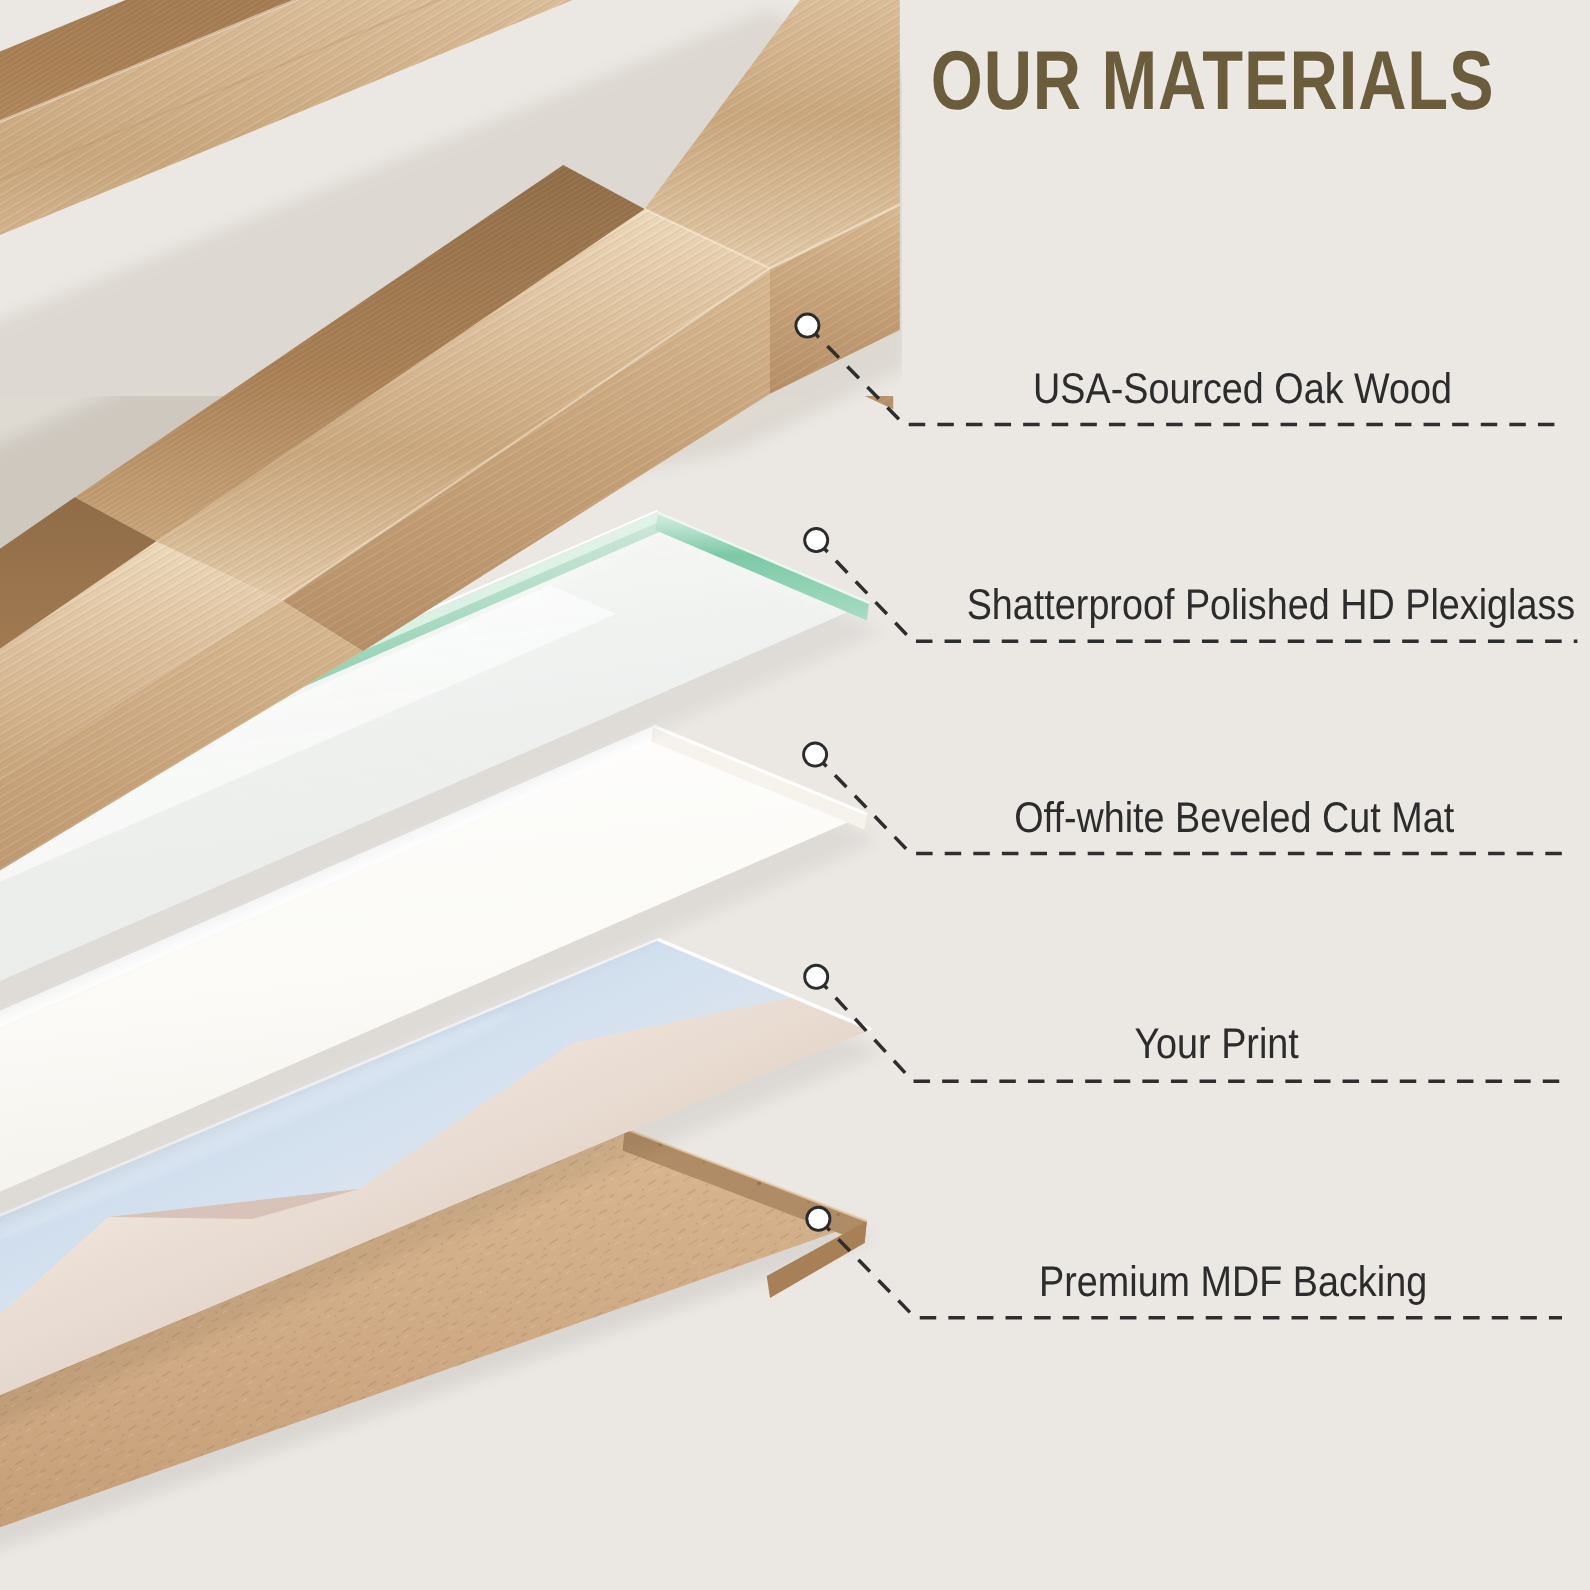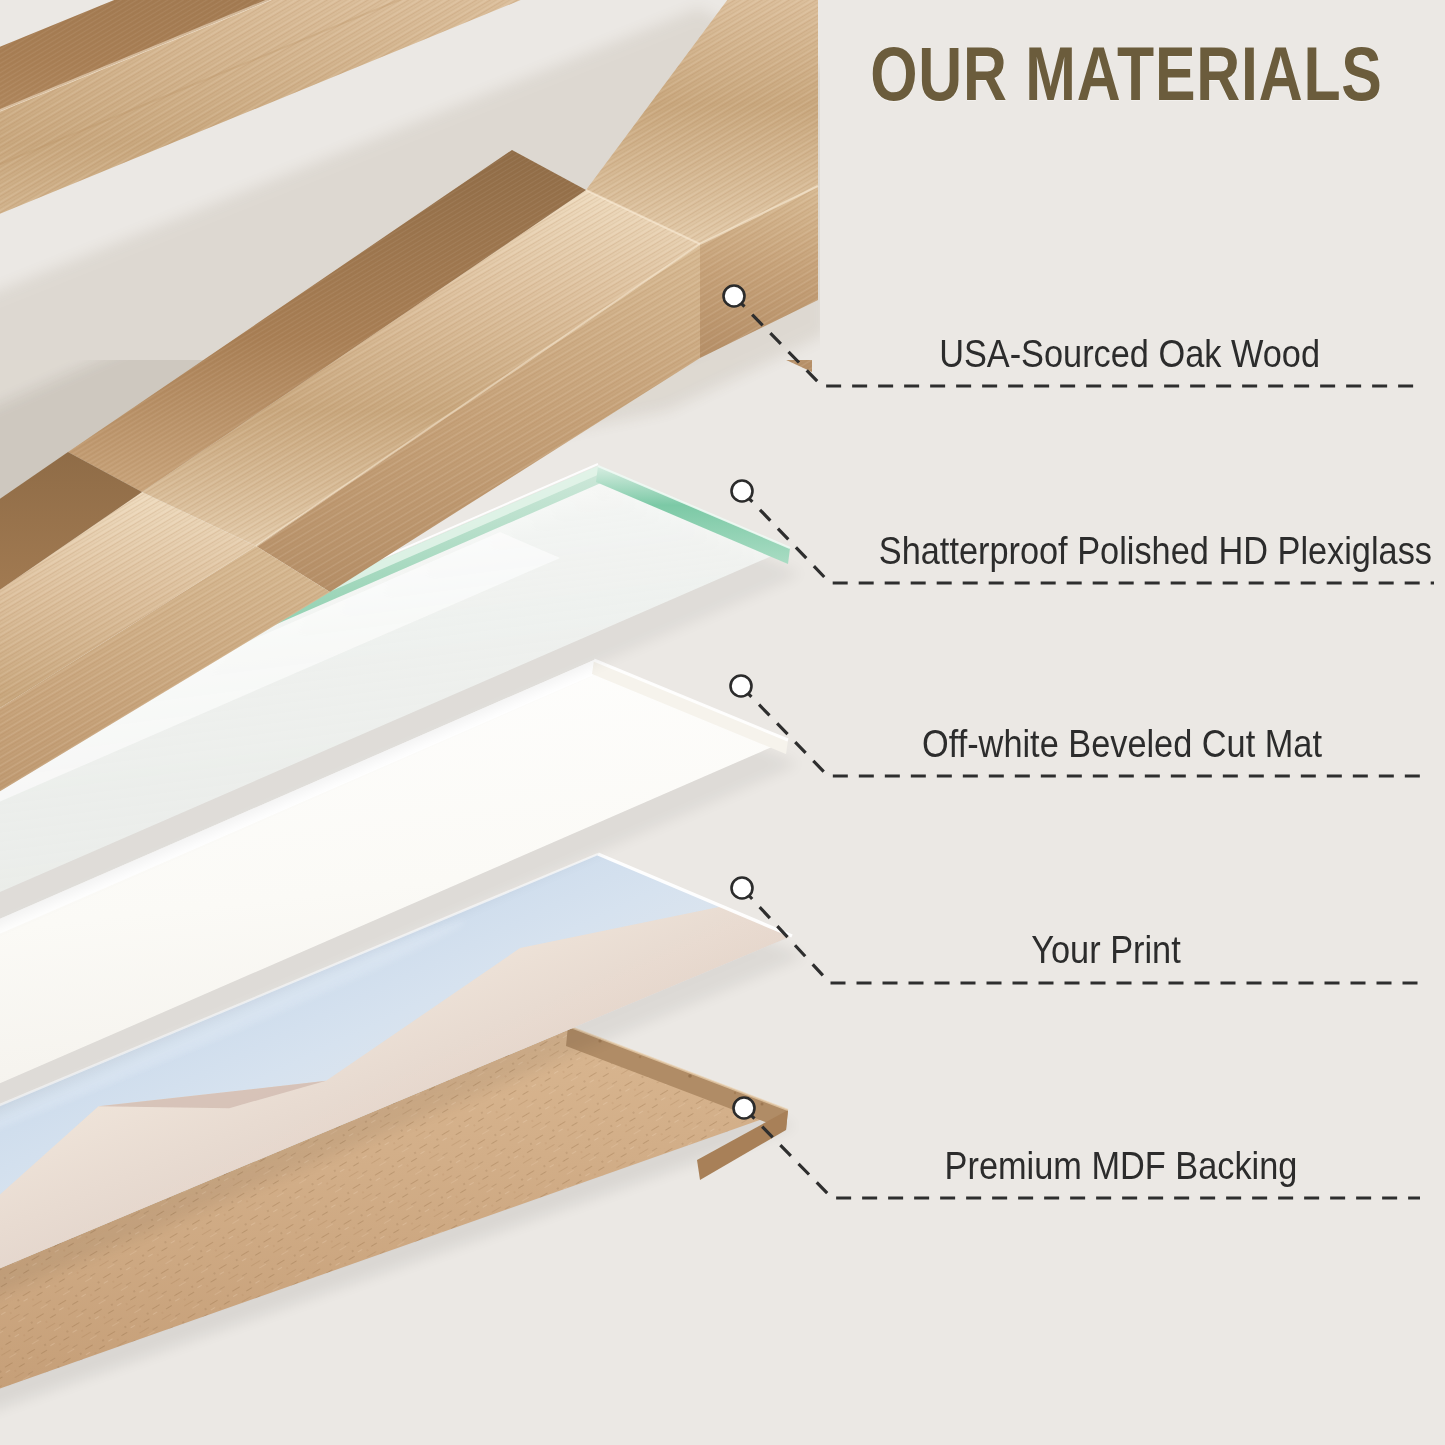--- a/index.html
+++ b/index.html
@@ -1,21 +1,21 @@
 <!DOCTYPE html>
 <html><head>
 <meta charset="utf-8">
 <style>
   html,body{margin:0;padding:0;}
   body{
     width:1445px;height:1445px;overflow:hidden;position:relative;
     background:#ebe8e4;
     font-family:"Liberation Sans","DejaVu Sans",sans-serif;
   }
-  #stage{position:absolute;inset:0;width:1389px;height:1445px;padding-left:24px;}
+  #stage{position:absolute;inset:0;width:1389px;height:1445px;}
 
   
   #title{
     position:absolute; right:30px; top:36px;
     font-size:76px; line-height:1;
     font-weight:bold;
     letter-spacing:1px;
     color:#6b5c3c;
     transform:scaleX(.80);
     transform-origin:100% 50%;

